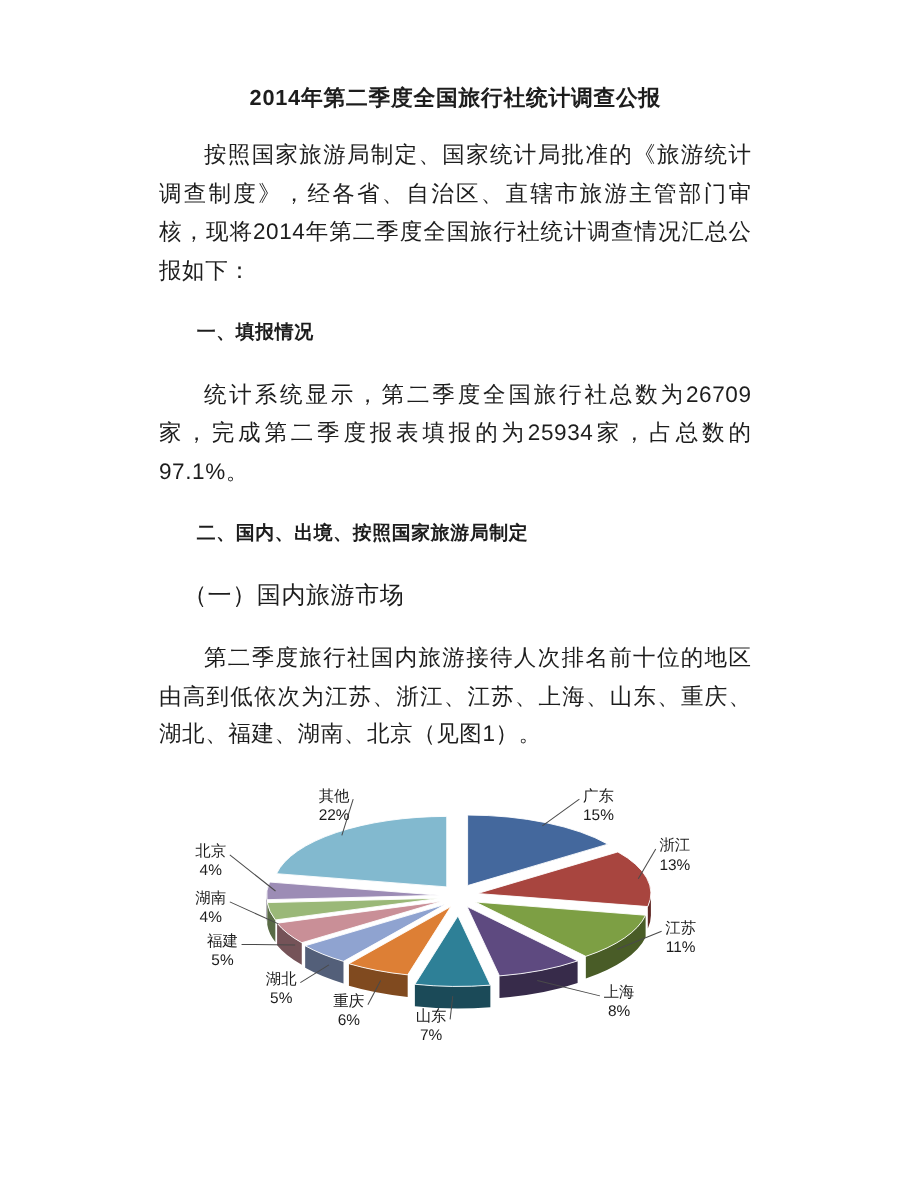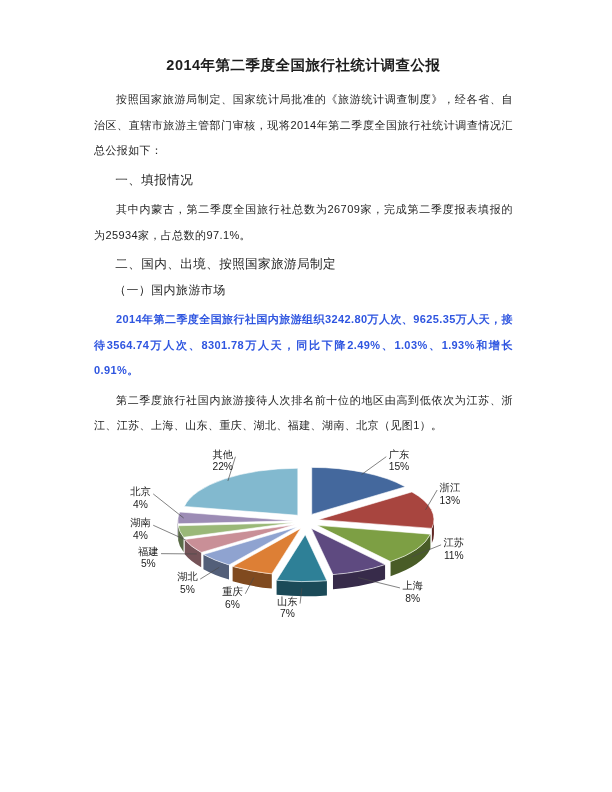--- a/index.html
+++ b/index.html
@@ -11,55 +11,54 @@
     padding: 52px 95px 30px 90px;
     font-family: "Liberation Sans", sans-serif;
     color: #1d1d1d;
     overflow: hidden;
   }
   .doc-title {
     font-size: 14.5px; font-weight: bold; text-align: center;
     margin: 4px 0 12px 0; letter-spacing: 0.5px;
   }
   .para {
-    font-size: 11px; line-height: 25.5px; margin: 4px;
+    font-size: 15px; line-height: 25.5px; margin: 16px;
     text-align: justify; text-indent: 2em; letter-spacing: 0.4px;
   }
   .heading {
-    font-size: 12.6px; font-weight: normal; line-height: 25.5px;
-    margin: 0; text-indent: 2em; letter-spacing: 0.4px;
+    font-size: 12.6px; font-weight: bold; line-height: 25.5px;
+    margin: 16px; text-indent: 2em; letter-spacing: 0.4px;
   }
   .subheading {
-    font-size: 12px; font-weight: normal; line-height: 25.5px;
+    font-size: 16px; font-weight: normal; line-height: 25.5px;
     margin: 0; text-indent: 2em; letter-spacing: 0.4px;
   }
   .highlight { font-weight: bold; }
   .fig-caption {
     font-size: 12.3px; font-weight: bold; text-align: center;
     line-height: 25.5px; margin: 0; letter-spacing: 0.4px;
   }
   figure.chart { margin: 1px 0 2px 0; text-align: center; }
   svg.pie { width: 406px; height: 188px; }
   .pie-label { font-size: 10.5px; fill: #1c1c1c; font-family: "Liberation Sans", sans-serif; }
 </style>
 </head>
 <body>
 
 <div class="page">
   <h1 class="doc-title">2014年第二季度全国旅行社统计调查公报</h1>
 
   <p class="para">按照国家旅游局制定、国家统计局批准的《旅游统计调查制度》，经各省、自治区、直辖市旅游主管部门审核，现将2014年第二季度全国旅行社统计调查情况汇总公报如下：</p>
 
   <h2 class="heading">一、填报情况</h2>
-  <p class="para">其中内蒙古，第二季度全国旅行社总数为26709家，完成第二季度报表填报的为25934家，占总数的97.1%。</p>
+  <p class="para">统计系统显示，第二季度全国旅行社总数为26709家，完成第二季度报表填报的为25934家，占总数的97.1%。</p>
 
   <h2 class="heading">二、国内、出境、按照国家旅游局制定</h2>
   <h3 class="subheading">（一）国内旅游市场</h3>
 
-  <p class="para highlight" style="color: rgb(46, 85, 224);">2014年第二季度全国旅行社国内旅游组织3242.80万人次、9625.35万人天，接待3564.74万人次、8301.78万人天，同比下降2.49%、1.03%、1.93%和增长0.91%。</p>
 
   <p class="para">第二季度旅行社国内旅游接待人次排名前十位的地区由高到低依次为江苏、浙江、江苏、上海、山东、重庆、湖北、福建、湖南、北京（见图1）。</p>
 
 
   <figure class="chart">
     <svg id="pie-svg" class="pie" viewBox="0 0 406 192">
         <path d="M210.9 72.9 L210.9 24.9 A118 48 0 0 1 306.4 44.7 Z" fill="#44689d" stroke="#ffffff" stroke-width="0.6"></path>
         <path d="M196.7 73.8 L80.8 64.8 A118 48 0 0 1 196.7 25.8 Z" fill="#82b9cf" stroke="#ffffff" stroke-width="0.6"></path>
         <path d="M335.7 78.3 A118 48 0 0 1 333.6 87.2 L333.6 102.2 A118 48 0 0 0 335.7 93.3 Z" fill="rgb(97,40,37)"></path>
         <path d="M217.7 78.3 L313.2 50.0 A118 48 0 0 1 333.6 87.2 Z" fill="#a8453f" stroke="#ffffff" stroke-width="0.6"></path>

